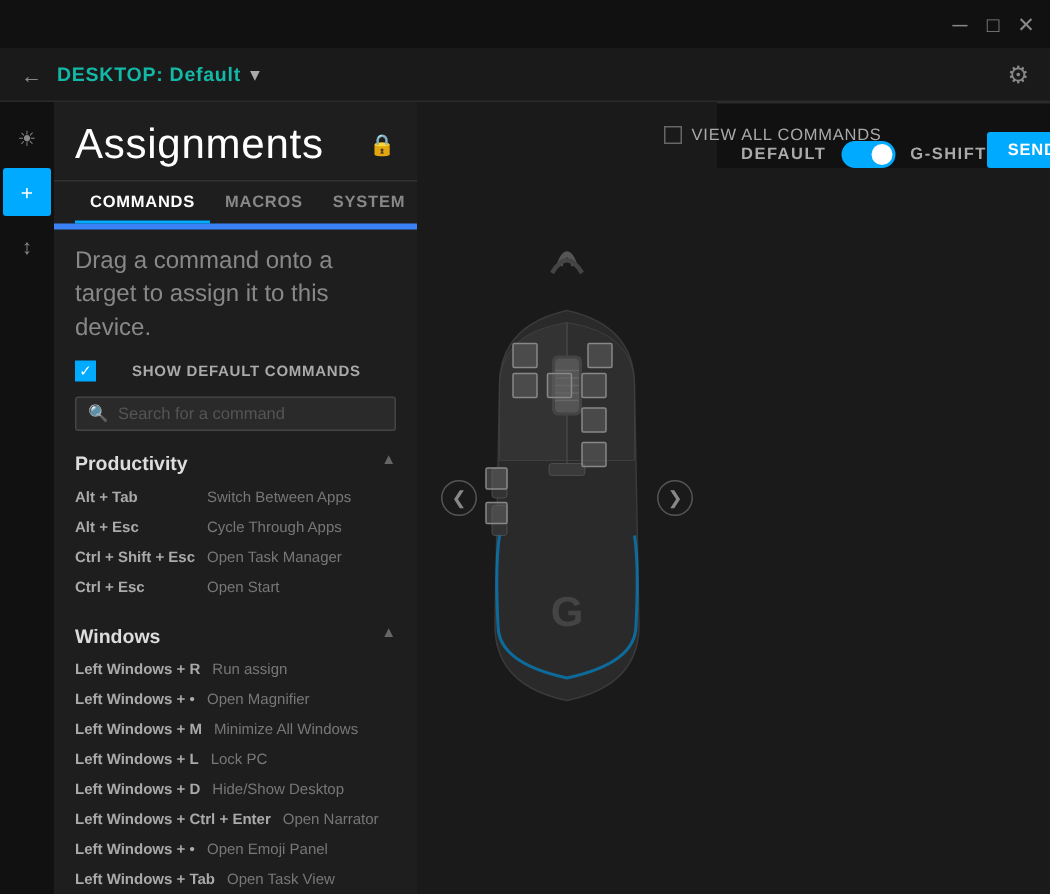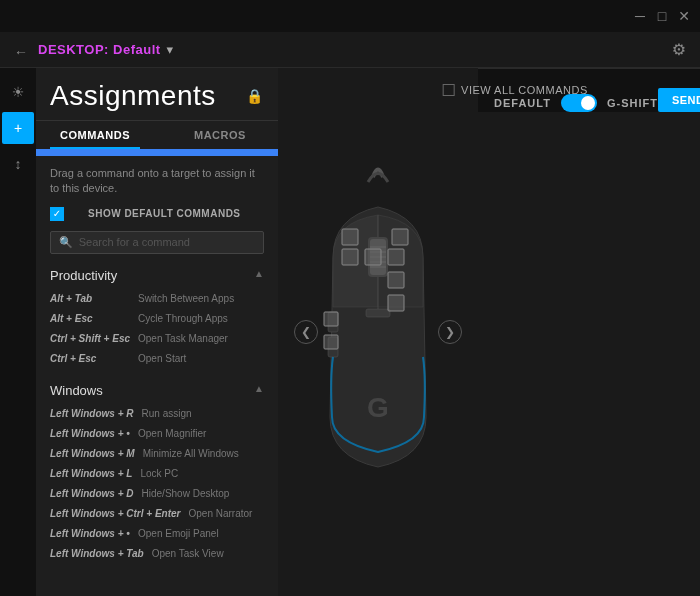--- a/index.html
+++ b/index.html
@@ -102,23 +102,22 @@
       letter-spacing: 0.5px;
     }
     .lock-icon {
       color: #777;
       font-size: 14px;
     }
 
     
     .sidebar-tabs {
       display: flex;
-      border-bottom: 7px solid #3b82f6;
+      border-bottom: 4px solid #3b82f6;
       padding: 0 14px;
-      gap: 44px;
     }
     .tab {
       padding: 8px 10px 6px;
       font-size: 11px;
       font-weight: 600;
       color: #888;
       cursor: pointer;
       border-bottom: 2px solid transparent;
       letter-spacing: 0.5px;
     }
@@ -134,21 +133,21 @@
       padding: 10px 14px;
     }
     .sidebar-content::-webkit-scrollbar {
       width: 4px;
     }
     .sidebar-content::-webkit-scrollbar-thumb {
       background: #444;
     }
 
     .drag-hint {
-      font-size: 11px;
+      font-size: 16px;
       color: #888;
       margin-bottom: 10px;
       line-height: 1.4;
     }
 
     .show-default-row {
       display: flex;
       align-items: center;
       gap: 24px;
       margin-bottom: 10px;
@@ -197,21 +196,21 @@
       font-size: 11px;
       outline: none;
       width: 100%;
     }
     .search-input::placeholder {
       color: #555;
     }
 
     .section-label {
       font-size: 13px;
-      font-weight: 400;
+      font-weight: 700;
       color: #ddd;
       margin-bottom: 6px;
       display: flex;
       justify-content: space-between;
     }
     .section-label .chevron {
       color: #666;
       font-size: 10px;
     }
 
@@ -224,21 +223,20 @@
       gap: 8px;
       cursor: grab;
     }
     .command-key {
       color: #aaa;
       font-size: 10px;
       font-weight: 600;
       min-width: 80px;
       flex-shrink: 0;
       line-height: 1.4;
-      font-style: italic;
     }
     .command-desc {
       color: #777;
       font-size: 10px;
       line-height: 1.4;
       text-align: right;
     }
 
     
     .main-content {
@@ -384,21 +382,21 @@
       background: transparent;
       border: none;
       color: #888;
       font-size: 14px;
       cursor: pointer;
       margin-right: 10px;
     }
     .desktop-label {
       font-size: 13px;
       font-weight: 600;
-      color: #d946ef;
+      color: #14b8a6;
       letter-spacing: 0.5px;
     }
     .desktop-dropdown {
       color: #aaa;
       font-size: 13px;
       margin-left: 6px;
       cursor: pointer;
     }
     .header-spacer { flex: 1; }
     .gear-btn {

